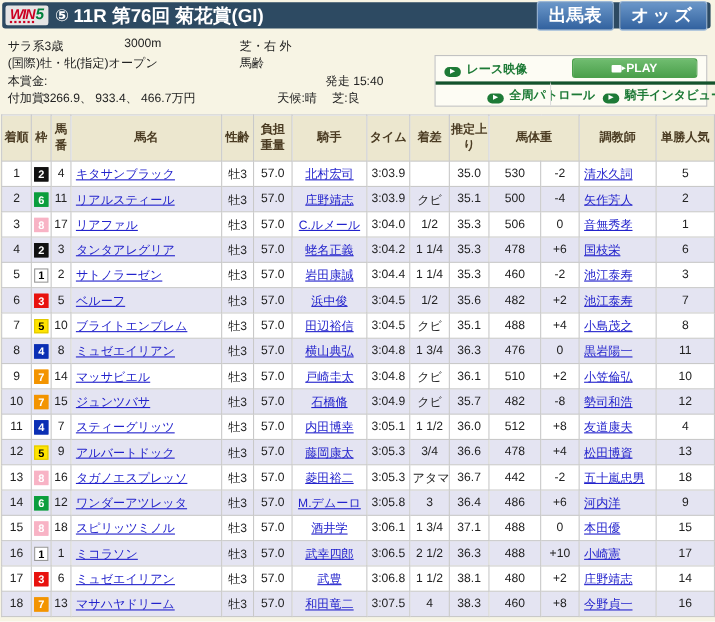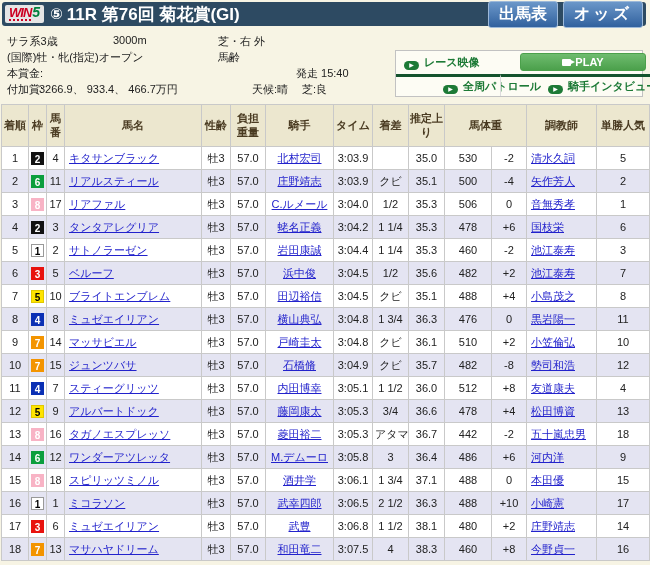--- a/index.html
+++ b/index.html
@@ -59,21 +59,21 @@
   .mcell.bl{border-left:1px solid #ddd;}
   .mlink{color:#1d7a36;font-weight:bold;font-size:11px;text-decoration:none;white-space:nowrap;cursor:pointer;display:flex;align-items:flex-end;}
   .garrow{
     display:inline-flex;align-items:center;justify-content:center;
     width:15px;height:9px;background:#1d7a36;border-radius:5px;
     margin-right:5px;color:#fff;font-size:6px;line-height:6px;flex:none;
   }
   .playbtn{
     background:linear-gradient(#6fbc6f,#4ba04b);
     border:1px solid #4ba04b;border-radius:3px;color:#fff;
-    font-weight:bold;font-size:11px;padding:2px 0;width:126px;
+    font-weight:bold;font-size:11px;padding:2px 0;width:114px;
     margin-left:12px;cursor:pointer;display:flex;align-items:center;justify-content:center;
     font-family:inherit;
   }
   .cam-icon{display:inline-block;width:9px;height:7px;background:#fff;border-radius:1px;margin-right:4px;position:relative;}
   .cam-icon:after{content:"";position:absolute;right:-4px;top:1px;border-left:4px solid #fff;border-top:2.5px solid transparent;border-bottom:2.5px solid transparent;}
   
   table{
     position:absolute;left:1px;top:104px;width:648px;
     border-collapse:collapse;table-layout:fixed;
     font-size:11px;background:#fff;

